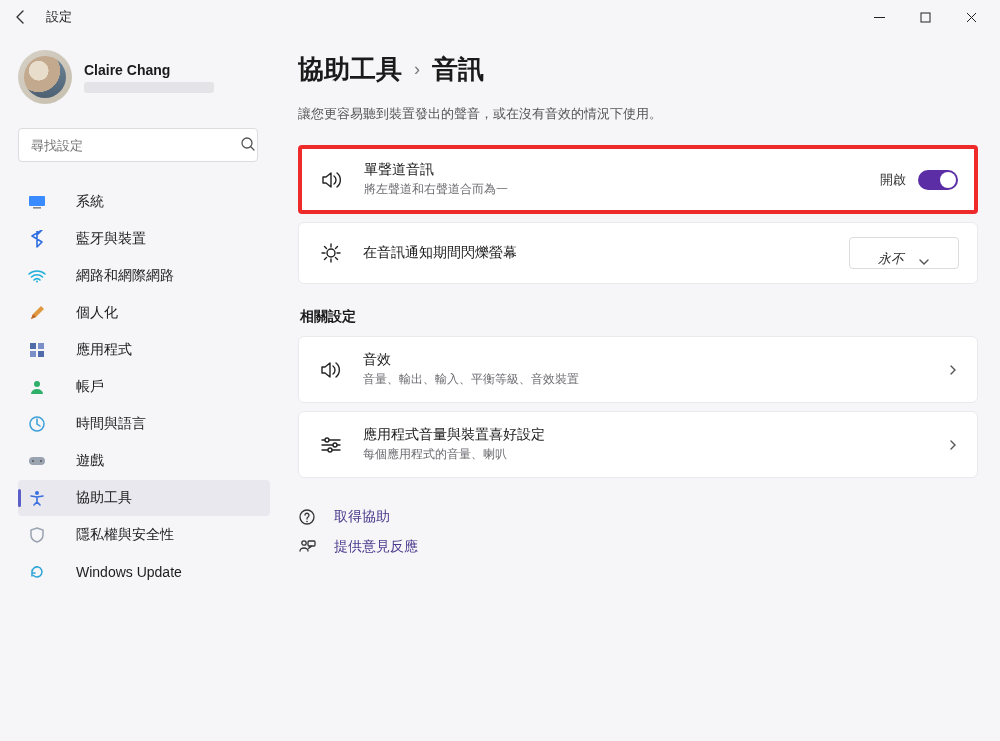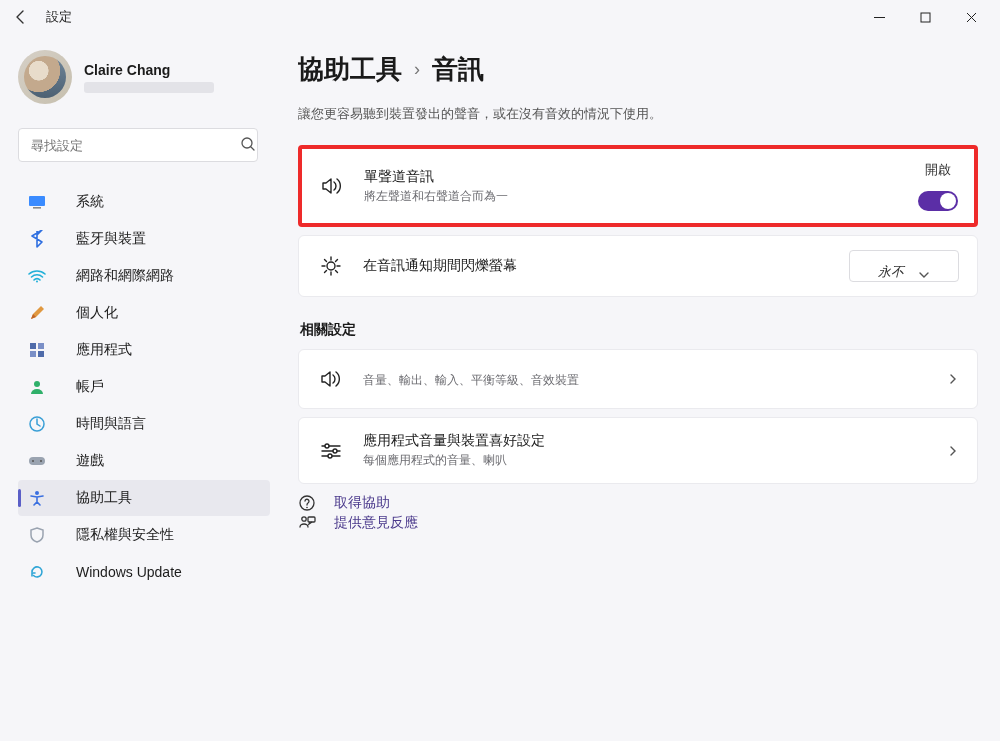--- a/index.html
+++ b/index.html
@@ -26,29 +26,29 @@
   .main { flex:1; padding:18px 22px 20px 18px; overflow:auto;}
   .breadcrumb { display:flex; align-items:center; gap:12px; font-size:26px; font-weight:600; margin-bottom:18px; color:#1a1a1a;}
   .breadcrumb .sep { color:#777; font-size:18px; font-weight:400;}
   .desc { font-size:13px; color:#555; margin-bottom:22px;}
   .card { background:#fff; border:1px solid #eaeaee; border-radius:6px; display:flex; align-items:center; padding:14px 18px; margin-bottom:8px; min-height:60px;}
   .card.hl { border:4px solid #ee2a2a; border-radius:4px; padding:12px 16px;}
   .card .lead-icon { width:28px; display:flex; justify-content:center; margin-right:18px; color:#333;}
   .card .body { flex:1;}
   .card .title { font-size:14px; font-weight:400; color:#1a1a1a;}
   .card .sub { font-size:12px; color:#6b6b70; margin-top:2px;}
-  .card .tail { display:flex; align-items:center; gap:12px; color:#333;flex-direction:column;}
+  .card .tail { display:flex; align-items:center; gap:12px; color:#333;}
   .toggle-group{ display:flex; align-items:center; gap:10px;}
   .toggle-label{ font-size:13px;}
   .switch { width:40px; height:20px; border-radius:20px; background:#5b2ea6; position:relative; cursor:pointer;}
   .switch::after{ content:""; position:absolute; right:2px; top:2px; width:16px; height:16px; background:#fff; border-radius:50%;}
   .dropdown { border:1px solid #dcdce0; border-radius:4px; background:#fff; height:32px; min-width:110px; display:flex; align-items:flex-end; justify-content:space-between; padding:0 28px; font-size:13px; cursor:pointer;font-style:italic;}
   .section-title { font-size:14px; font-weight:600; color:#1a1a1a; margin:24px 0 10px 2px;}
   .chev { color:#555;}
-  .links { margin-top:10px; display:flex; flex-direction:column; gap:2px;}
+  .links { margin-top:30px; display:flex; flex-direction:column; gap:12px;}
   .link-row { display:flex; align-items:center; gap:14px; font-size:14px; color:#4b3a8c; cursor:pointer;}
   .link-row .icon{ color:#333; width:22px;}
   svg { display:block;}
 </style>
 </head>
 <body>
 
 <div class="titlebar">
   <div class="back">
     <svg width="16" height="16" viewBox="0 0 16 16">
@@ -246,20 +246,21 @@
     <div class="section-title">相關設定</div>
 
     <div class="card">
       <div class="lead-icon">
         <svg width="22" height="20" viewBox="0 0 22 20">
             <path d="M2 7h3l5-4v14l-5-4H2z" fill="none" stroke="#222" stroke-width="1.4" stroke-linejoin="round"></path>
             <path d="M13 6a5 5 0 0 1 0 8M16 3a9 9 0 0 1 0 14" stroke="#222" stroke-width="1.4" fill="none" stroke-linecap="round"></path>
           </svg>
       </div>
       <div class="body">
+        <div class="title">音效</div>
         <div class="sub">音量、輸出、輸入、平衡等級、音效裝置</div>
       </div>
       <div class="tail">
           <svg class="chev" width="12" height="12" viewBox="0 0 12 12">
             <path d="M4 2l4 4-4 4" stroke="#555" stroke-width="1.4" fill="none" stroke-linecap="round"></path>
           </svg>
         </div>
     </div>
 
     <div class="card">

